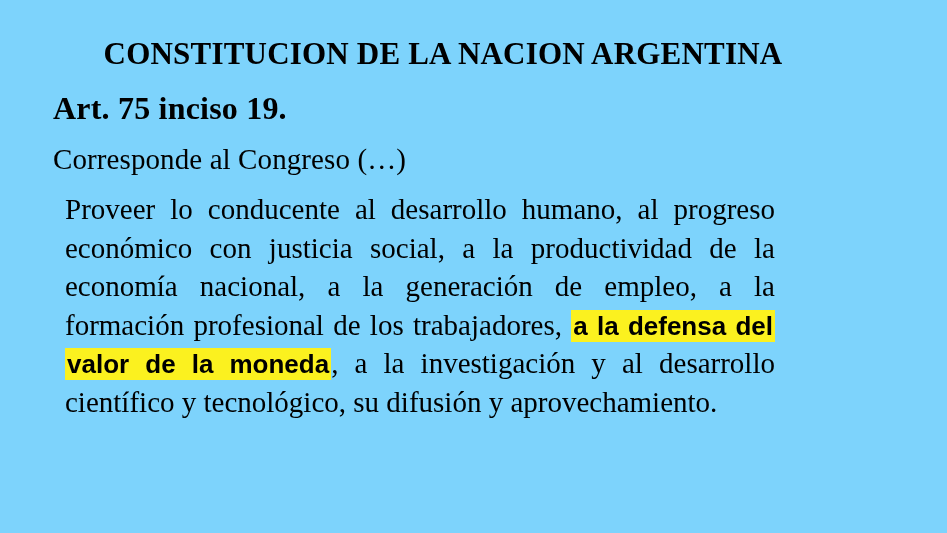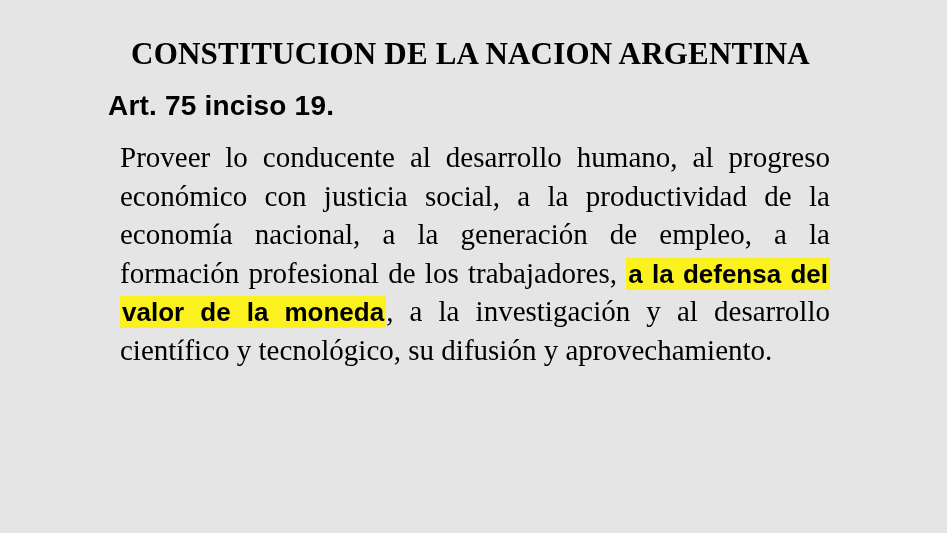--- a/index.html
+++ b/index.html
@@ -11,38 +11,38 @@
     width: 947px;
     height: 533px;
     overflow: hidden;
     font-family: "Liberation Serif", serif;
     color: #000000;
   }
   .slide {
     position: relative;
     width: 947px;
     height: 533px;
-    background: #e5e5e5;
+    background: #7dd3fc;
     box-sizing: border-box;
-    padding: 36px 120px 0 108px;
+    padding: 36px 120px 0 53px;
   }
   .doc-title {
     font-family: "Liberation Serif", serif;
     font-weight: bold;
     font-size: 31px;
     letter-spacing: 0.2px;
     text-align: center;
     margin: 0 0 18px 0;
     padding-left: 6px;
     white-space: nowrap;
   }
   .article-ref {
-    font-family: Liberation Sans, sans-serif;
+    font-family: Liberation Serif, serif;
     font-weight: bold;
-    font-size: 28px;
+    font-size: 32px;
     margin: 4px 0 16px 0;
     letter-spacing: 0.2px;
   }
   .lead-in {
     font-family: "Liberation Serif", serif;
     font-size: 29px;
     margin: 0 0 14px 0;
     letter-spacing: 0.1px;
   }
   .body-text {
@@ -70,16 +70,17 @@
 </style>
 </head>
 <body>
 
 <div class="slide">
 
   <h1 class="doc-title">CONSTITUCION DE LA NACION ARGENTINA</h1>
 
   <p class="article-ref">Art. 75 inciso 19.</p>
 
+  <p class="lead-in">Corresponde al Congreso (…)</p>
 
   <p class="body-text"><span>Proveer lo conducente al desarrollo humano, al progreso económico con justicia social, a la productividad de la economía nacional, a la generación de empleo, a la formación profesional de los trabajadores, </span><span class="highlight">a la defensa del valor de la moneda</span><span class="tail">, a la investigación y al desarrollo científico y tecnológico, su difusión y aprovechamiento.</span></p>
 
 </div>
 
 </body></html>

